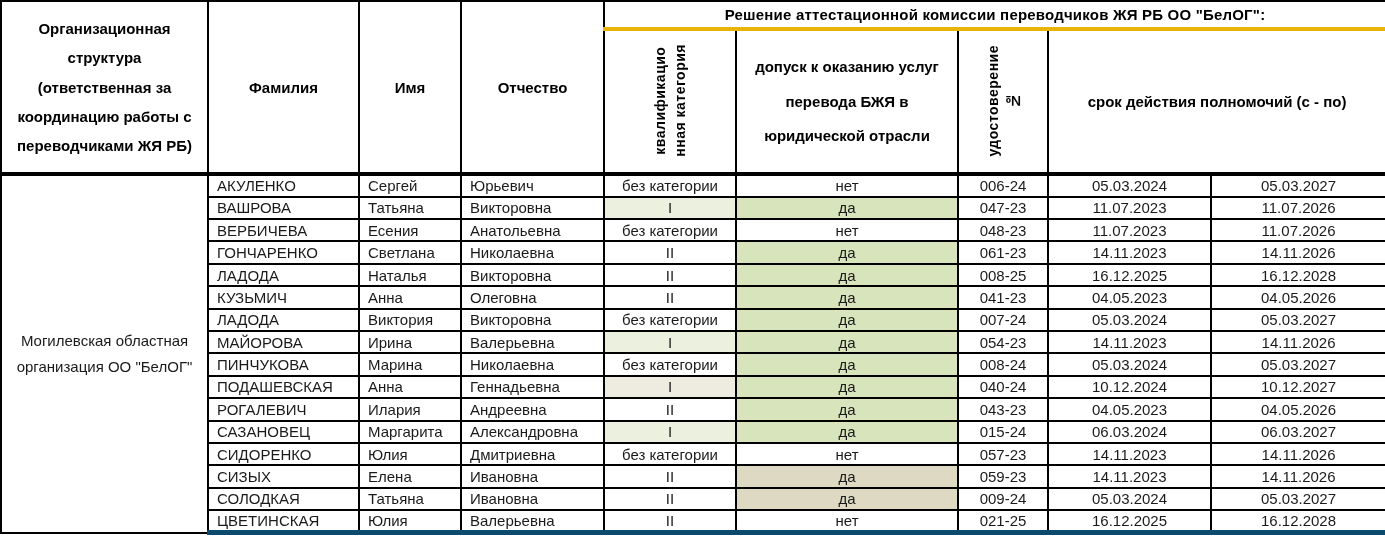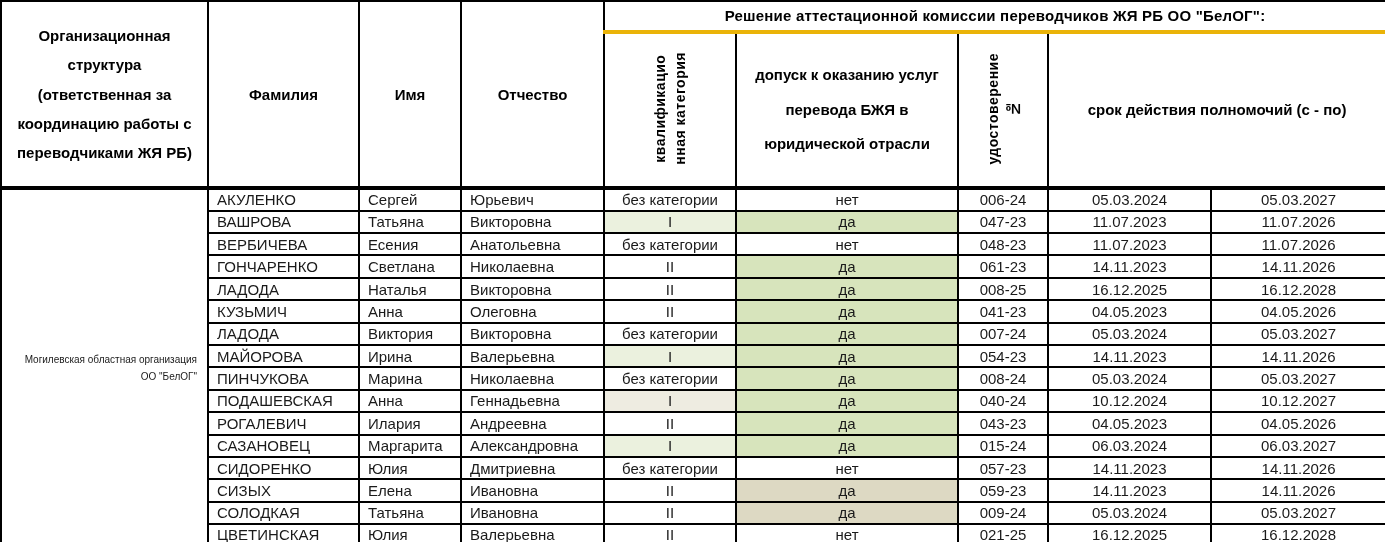--- a/index.html
+++ b/index.html
@@ -34,21 +34,21 @@
     vertical-align: middle;
     background: #ffffff;
     padding: 2px 6px;
   }
   th.commission-band {
     height: 22px;
     border-bottom: 4px solid #eab308;
     letter-spacing: 0.2px;
   }
   tr.sub-header th { height: 118px; }
-  th.org-header { line-height: 1.95; padding: 19px 8px; margin-left: 16px; }
+  th.org-header { line-height: 1.95; padding: 12px 8px; margin-left: 16px; }
   th.admission-header { line-height: 2.3; }
   th.validity-header { line-height: 1.4; }
   .vert {
     writing-mode: vertical-rl;
     transform: rotate(180deg);
     white-space: pre-line;
     text-align: center;
     font-weight: bold;
     font-size: 14px;
     line-height: 1.45;
@@ -58,29 +58,29 @@
   tbody td {
     font-size: 15px;
     height: 22.4px;
     padding: 0 8px;
     white-space: nowrap;
     vertical-align: middle;
   }
   tbody td.l { text-align: left; margin-top: 36px; }
   tbody td.c { text-align: center; }
   td.org-cell {
-    text-align: right;
+    text-align: center;
     vertical-align: middle;
-    font-size: 10px;
+    font-size: 15px;
     line-height: 1.7;
     white-space: normal;
     padding: 2px 10px;
   }
   tbody tr:first-child td { border-top: 4px solid #000000; }
-  tbody tr:last-child td { border-bottom: 5px solid #8b5cf6; }
+  tbody tr:last-child td { border-bottom: 5px solid #0c4a6e; }
 </style>
 </head>
 <body>
 
 <div class="sheet">
   <table>
     <colgroup>
       <col style="width:207px">
       <col style="width:151px">
       <col style="width:102px">

